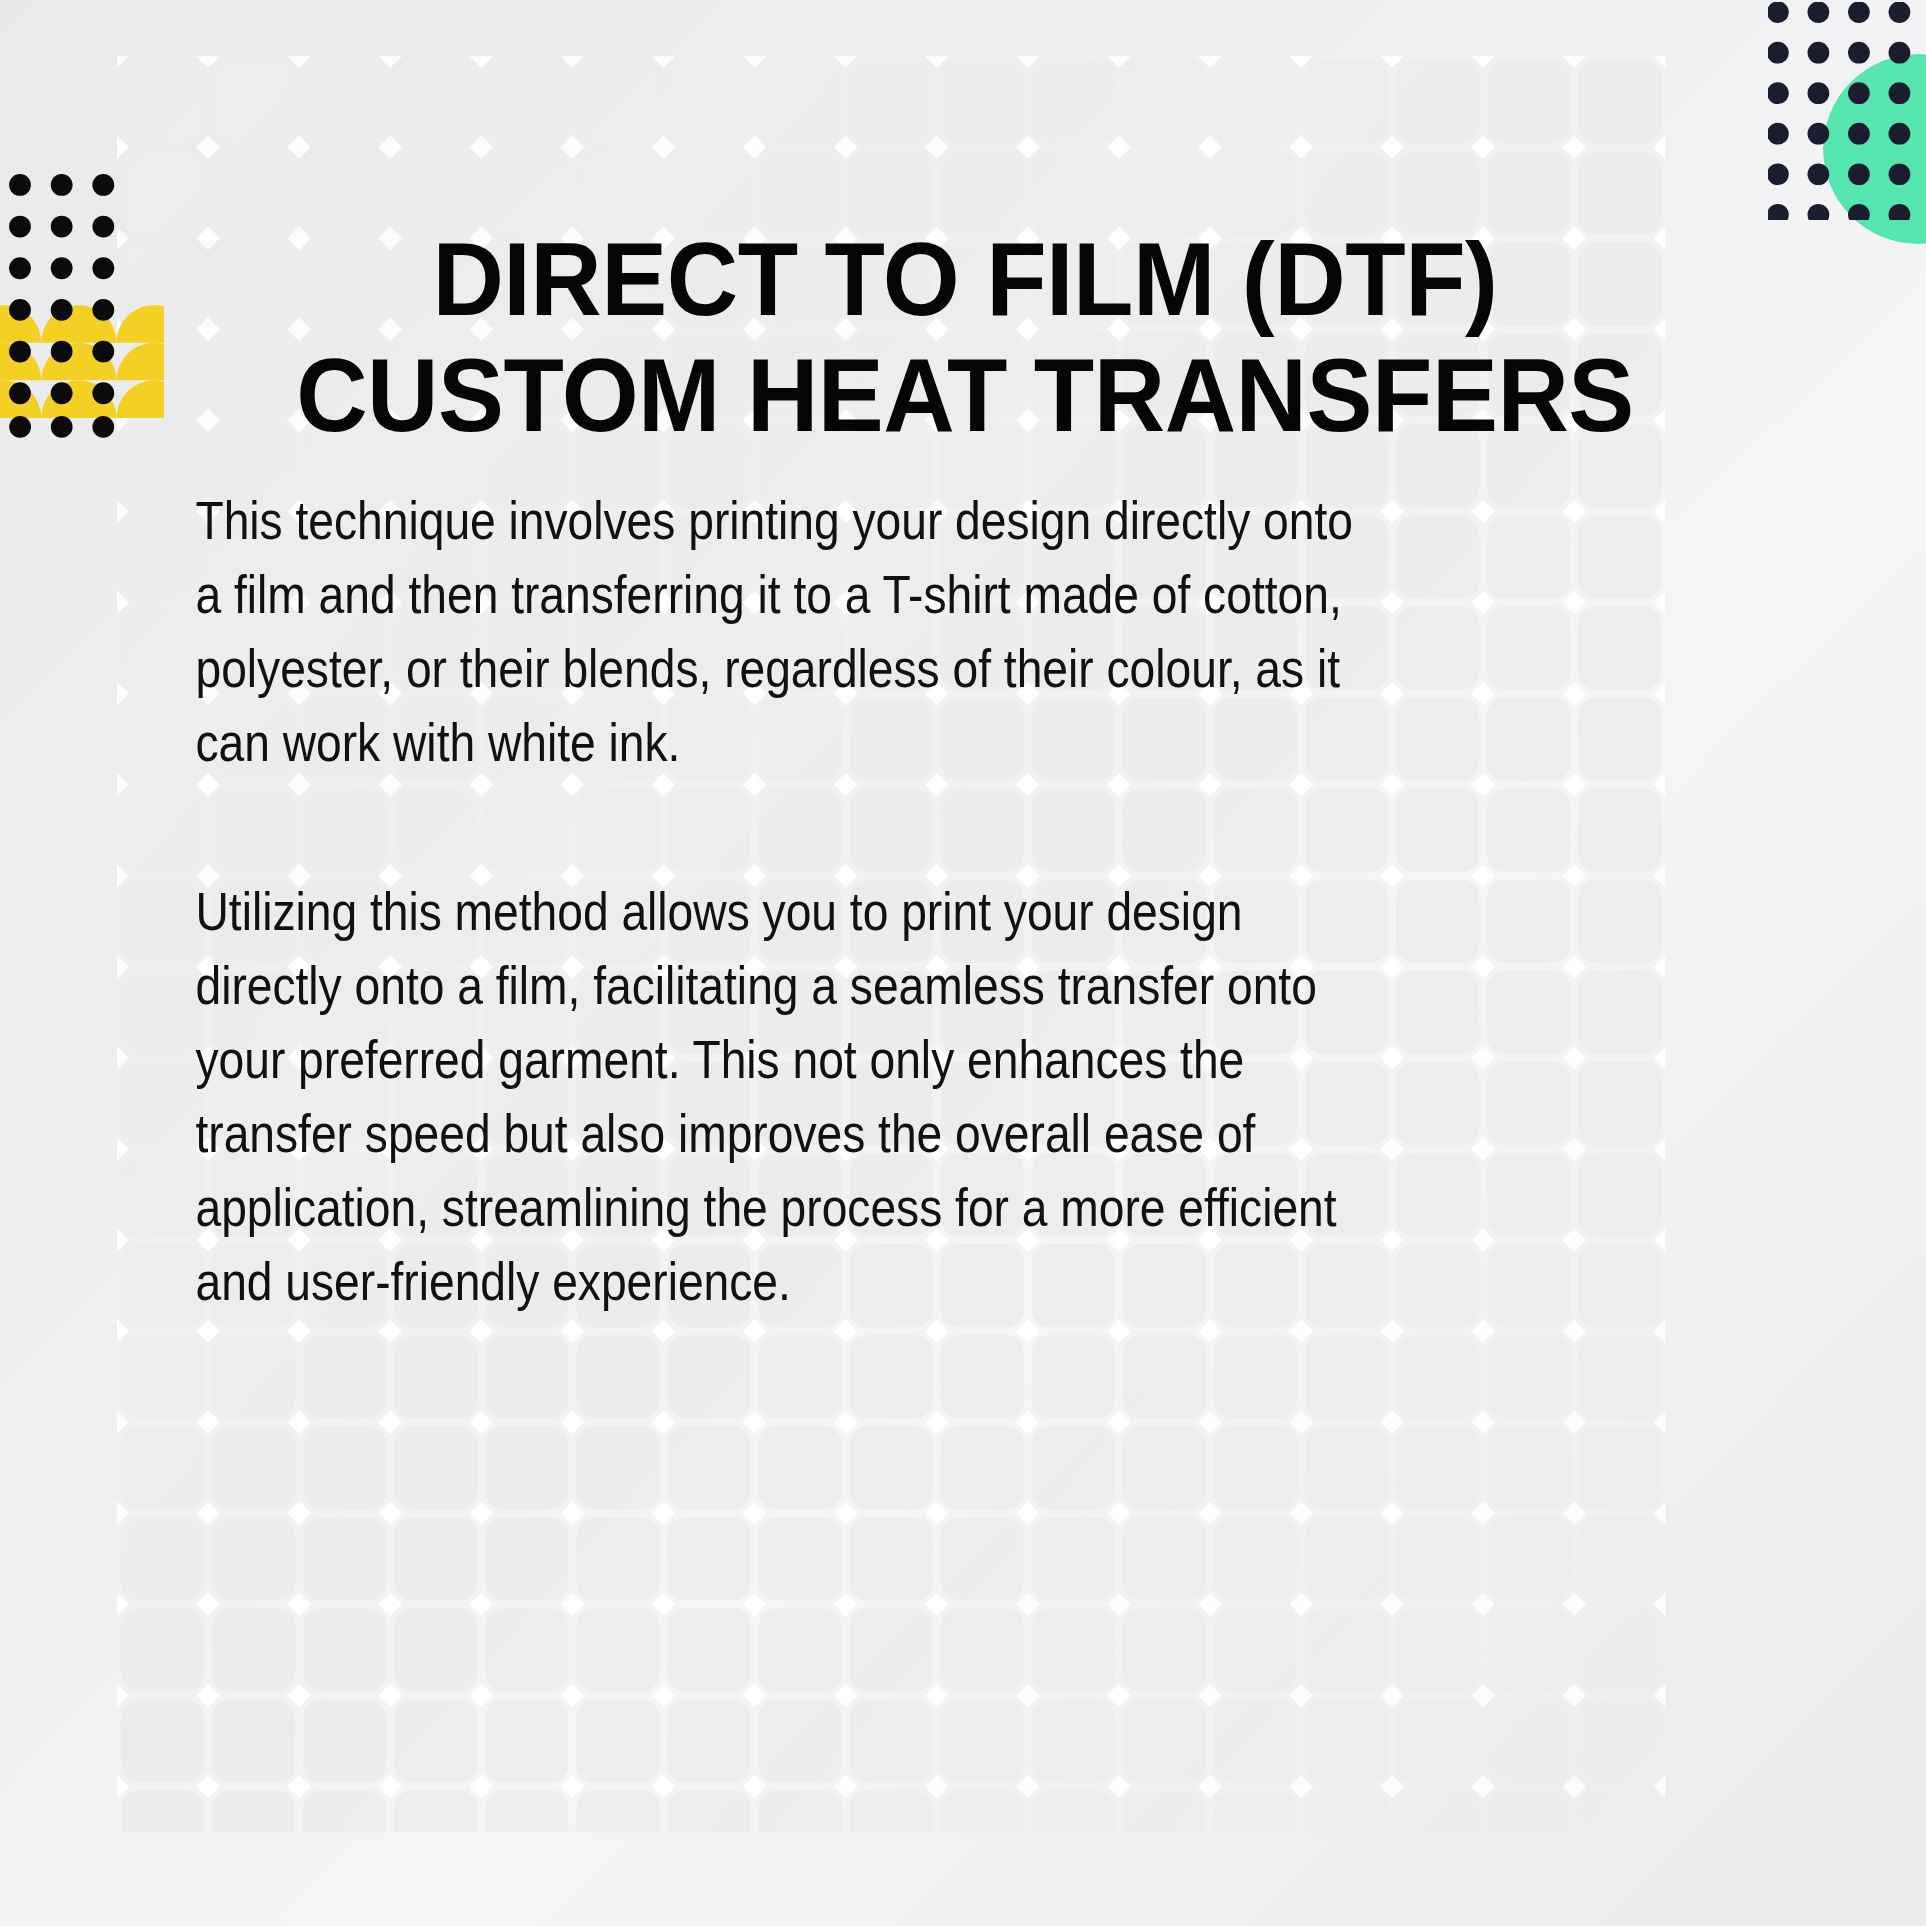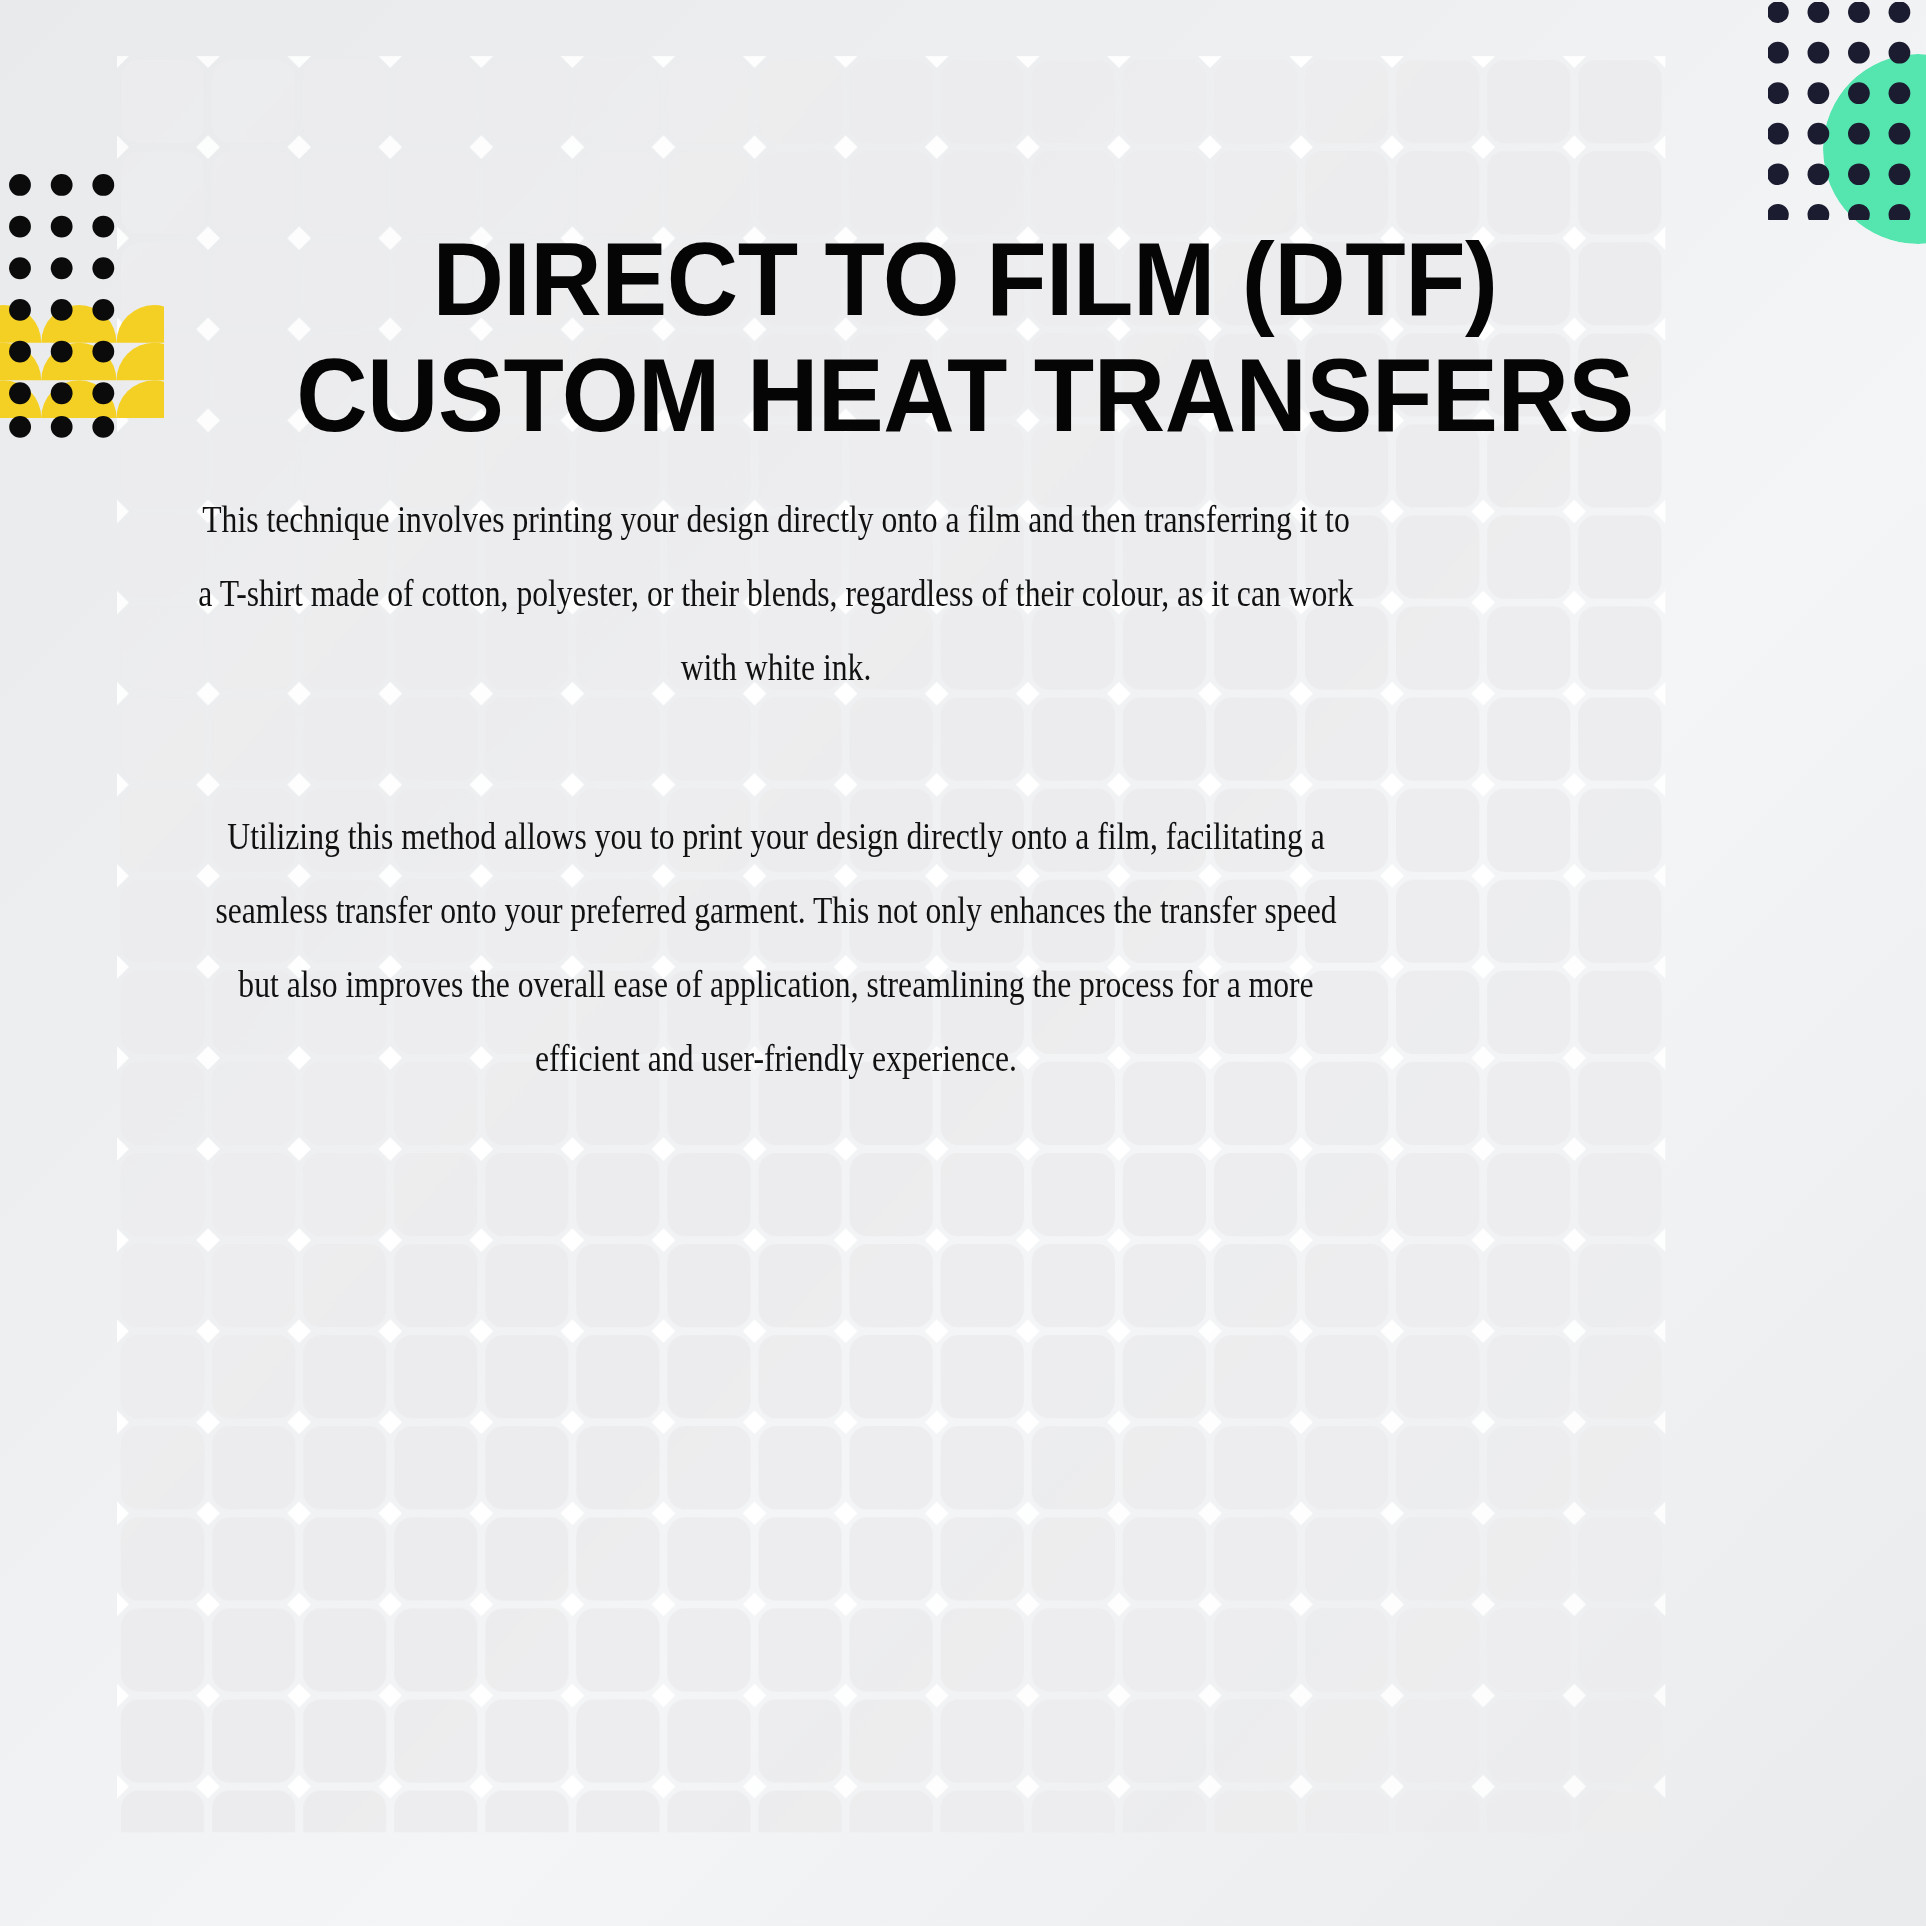--- a/index.html
+++ b/index.html
@@ -96,24 +96,23 @@
     transform: scaleX(0.96);
     transform-origin: center top;
     white-space: pre-line;
   }
 
   .body-block {
     position: absolute;
     left: 97px;
     top: 483px;
     width: 1358px;
-    text-align: center;
     color: #111111;
-    font-family: Liberation Serif, serif;
-    font-size: 37px;
+    font-family: Liberation Sans, sans-serif;
+    font-size: 54px;
     line-height: 74px;
     font-weight: 400;
   }
 
   .para {
     margin: 0;
     transform: scaleX(0.855);
     transform-origin: center center;
   }
 

